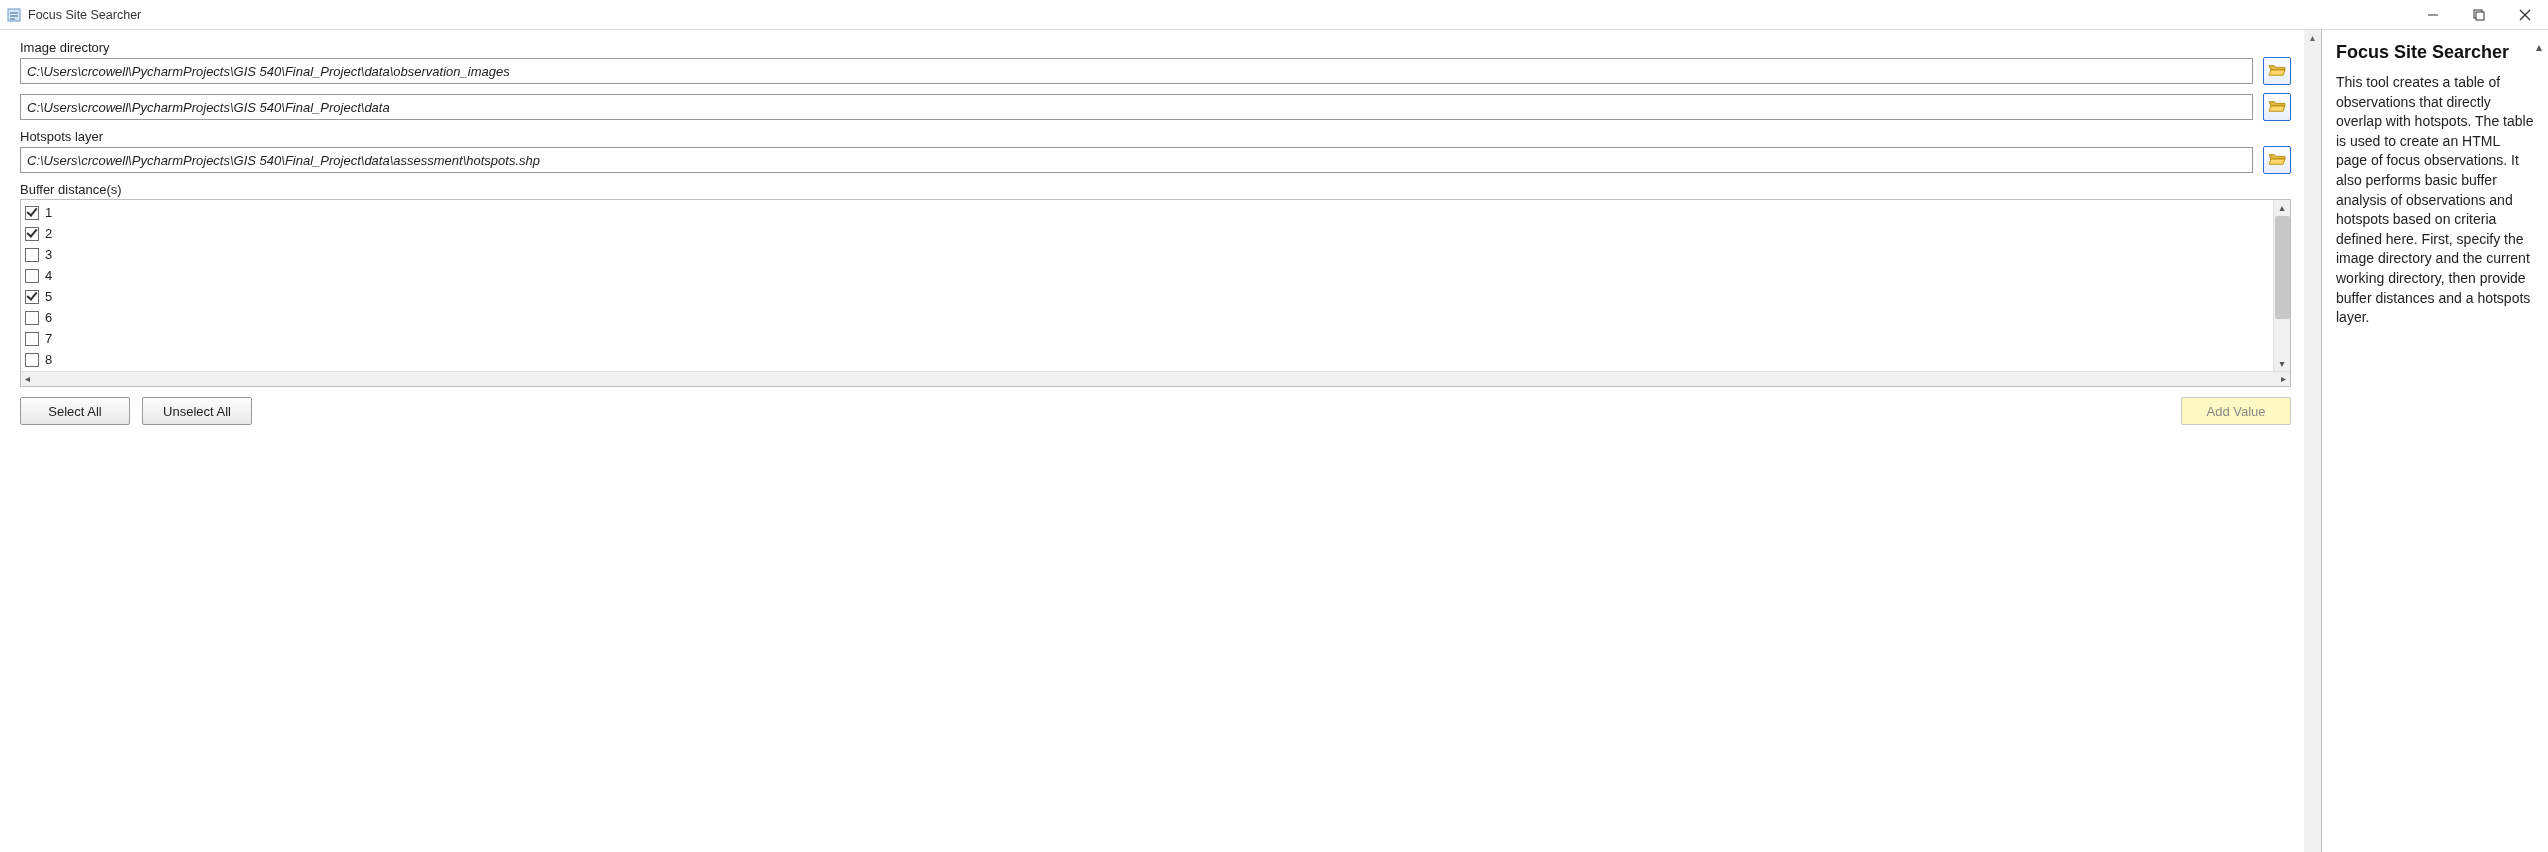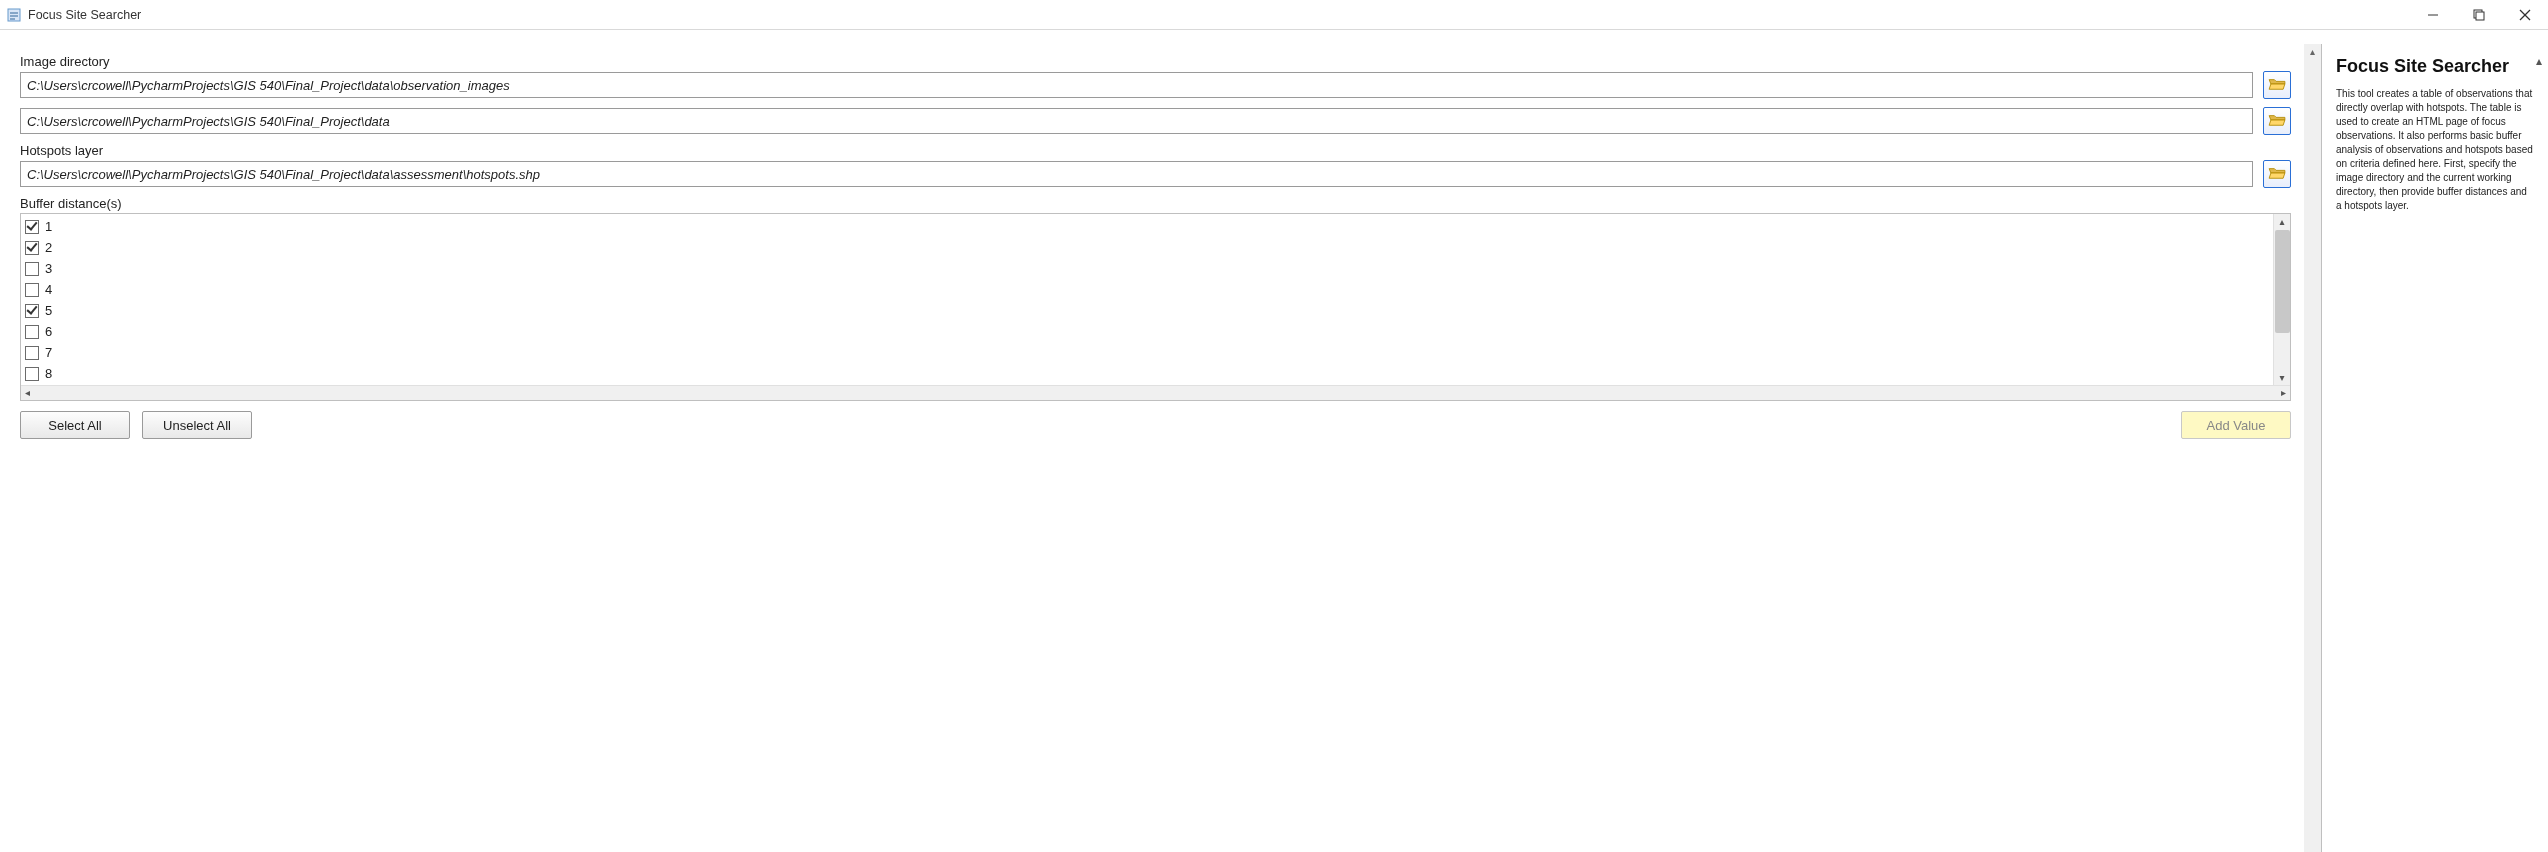--- a/index.html
+++ b/index.html
@@ -11,21 +11,20 @@
     background: #fff;
     width: 2548px;
     height: 852px;
     overflow: hidden;
   }
   .window {
     display: flex;
     flex-direction: column;
     width: 2548px;
     height: 852px;
-    gap: 14px;
   }
   .titlebar {
     display: flex;
     align-items: center;
     height: 30px;
     background: #fff;
     border-bottom: 1px solid #d9d9d9;
     padding-left: 6px;
   }
   .titlebar .app-icon {
@@ -184,21 +183,21 @@
     position:absolute; top:10px; right:6px;
     font-size:12px;color:#555;
   }
   .help-title {
     font-weight:700;
     font-size:18px;
     margin-bottom:10px;
     color:#111;
   }
   .help-body {
-    font-size:10px;
+    font-size:14px;
     line-height:1.4;
     color:#222;
   }
 </style>
 </head>
 <body>
 
 <div class="window">
 
   <div class="titlebar">

